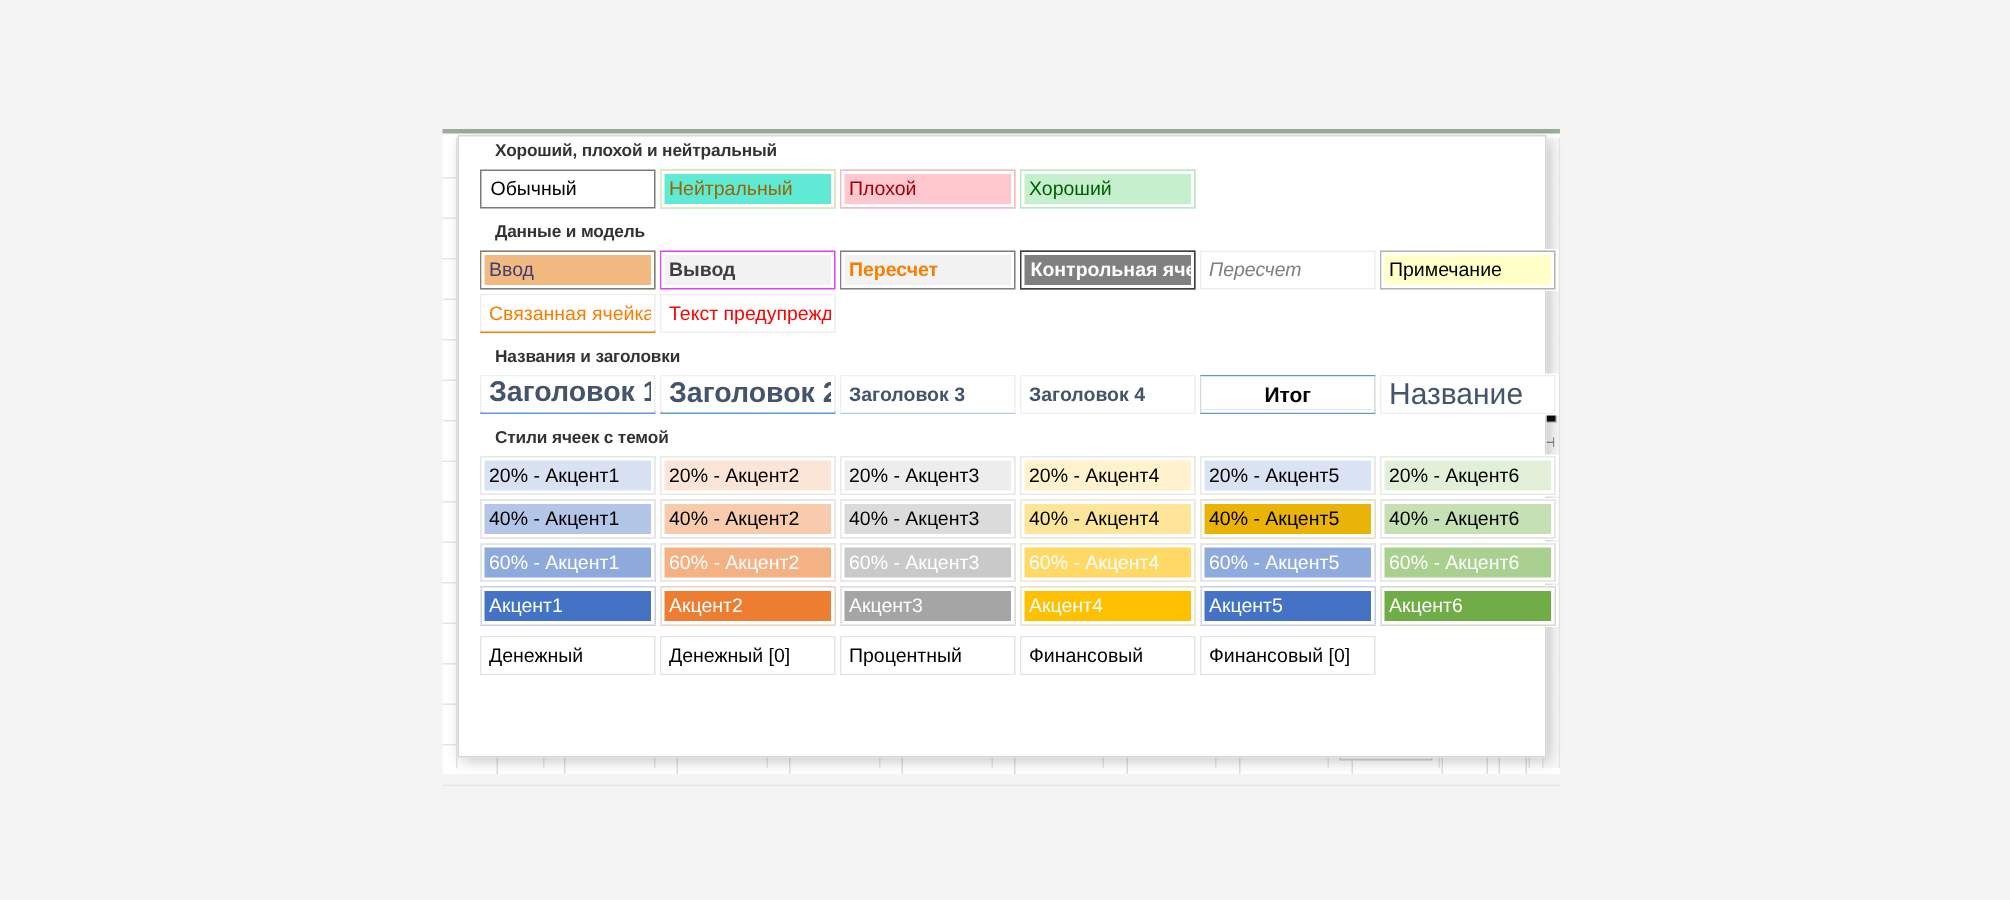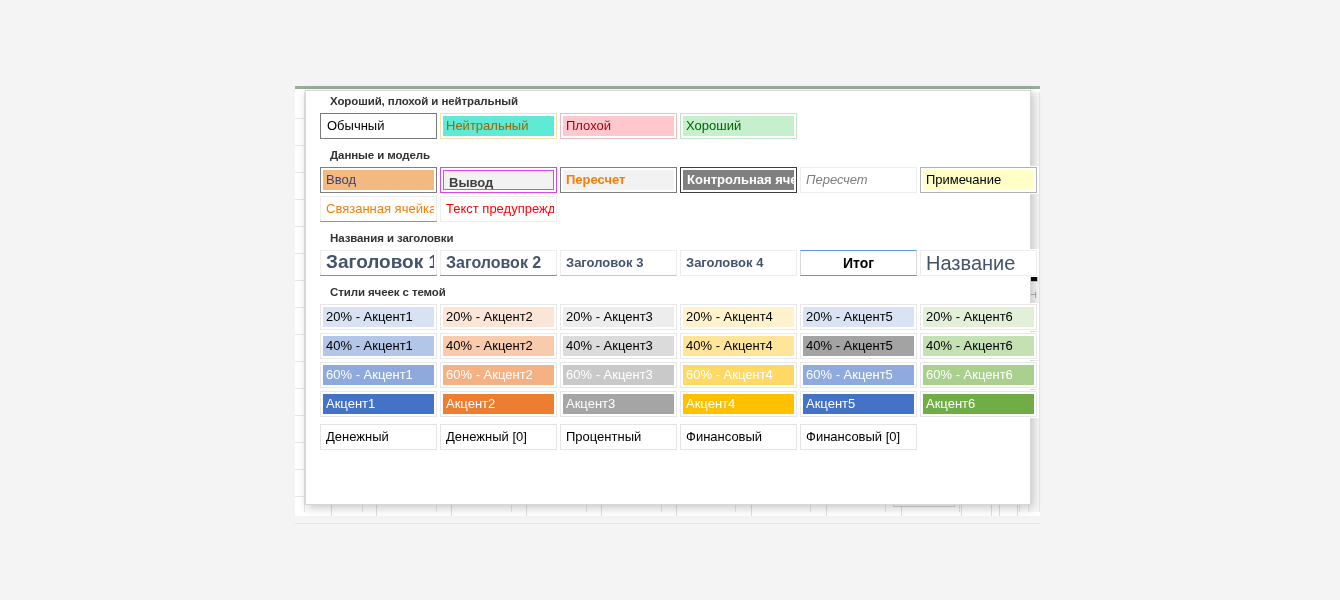--- a/index.html
+++ b/index.html
@@ -110,48 +110,48 @@
   
   .tile { padding: 1px 2px 1px 1px; background:#fff; }
 
   
   .s-normal    { background:#ffffff; color:#000; border:2px solid #7a7a7a; line-height:22px; }
   .s-neutral   { background:#5eead4; color:#9c6500; border:1px solid #f0e4b0; }
   .s-bad       { background:#ffc7ce; color:#9c0006; border:1px solid #f3bcc4; }
   .s-good      { background:#c6efce; color:#006100; border:1px solid #bde6c6; }
 
   .s-input     { background:#f2ba81; color:#3f3f76; border:1px solid #7f7f7f; }
-  .s-output    { background:#f2f2f2; color:#3f3f3f; border:4px solid #d946ef; font-weight:bold; }
+  .s-output    { background:#f2f2f2; color:#3f3f3f; border:1px solid #d946ef; font-weight:bold; }
   .s-calc      { background:#f2f2f2; color:#fa7d00; border:1px solid #7f7f7f; font-weight:bold; }
   .s-check     { background:#808080; color:#ffffff; border:2px solid #3f3f3f; font-weight:bold; line-height:22px; }
   .s-explain   { background:#ffffff; color:#7f7f7f; font-style:italic; border:1px solid #eeeeee; }
   .s-note      { background:#ffffc7; color:#000000; border:1px solid #b2b2b2; }
   .s-linked    { background:#ffffff; color:#fa7d00; border:1px solid #eeeeee; border-bottom:2px solid #fa7d00; }
   .s-warn      { background:#ffffff; color:#ff0000; border:1px solid #eeeeee; }
 
   .s-h1 { background:#ffffff; color:#44546a; font-size:19px; font-weight:bold; border:1px solid #eee; border-bottom:2px solid #5b9bd5; line-height:22px; }
-  .s-h2 { background:#ffffff; color:#44546a; font-size:16px; font-weight:bold; border:1px solid #eee; border-bottom:2px solid #5b9bd5; line-height:23px; }
+  .s-h2 { background:#ffffff; color:#44546a; font-size:19px; font-weight:bold; border:1px solid #eee; border-bottom:2px solid #5b9bd5; line-height:23px; }
   .s-h3 { background:#ffffff; color:#44546a; font-size:13px; font-weight:bold; border:1px solid #eee; border-bottom:1px solid #acccea; }
   .s-h4 { background:#ffffff; color:#44546a; font-size:13px; font-weight:bold; border:1px solid #eee; }
   .s-total { background:#ffffff; color:#000000; font-size:14px; font-weight:bold; border:1px solid #d9d9d9; border-top:1px solid #5b9bd5; border-bottom:3px double #5b9bd5;text-align:center; }
   .s-title { background:#ffffff; color:#44546a; font-size:20px; font-weight:normal; border:1px solid #eee; line-height:24px; }
 
   
   .a20-1 { background:#d9e2f3; color:#000; }
   .a20-2 { background:#fbe5d6; color:#000; }
   .a20-3 { background:#ededed; color:#000; }
   .a20-4 { background:#fff2cc; color:#000; }
   .a20-5 { background:#dae3f3; color:#000; }
   .a20-6 { background:#e2efd9; color:#000; }
 
   .a40-1 { background:#b4c6e7; color:#000; }
   .a40-2 { background:#f7cbac; color:#000; }
   .a40-3 { background:#dbdbdb; color:#000; }
   .a40-4 { background:#ffe599; color:#000; }
-  .a40-5 { background:#a3a3a3; color:#000; }
+  .a40-5 { background:#eab308; color:#000; }
   .a40-6 { background:#c5e0b3; color:#000; }
 
   .a60-1 { background:#8ea9db; color:#ffffff; }
   .a60-2 { background:#f4b183; color:#ffffff; }
   .a60-3 { background:#c9c9c9; color:#ffffff; }
   .a60-4 { background:#ffd966; color:#ffffff; }
   .a60-5 { background:#8faadc; color:#ffffff; }
   .a60-6 { background:#a9d08e; color:#ffffff; }
 
   .ac-1 { background:#4472c4; color:#ffffff; }

